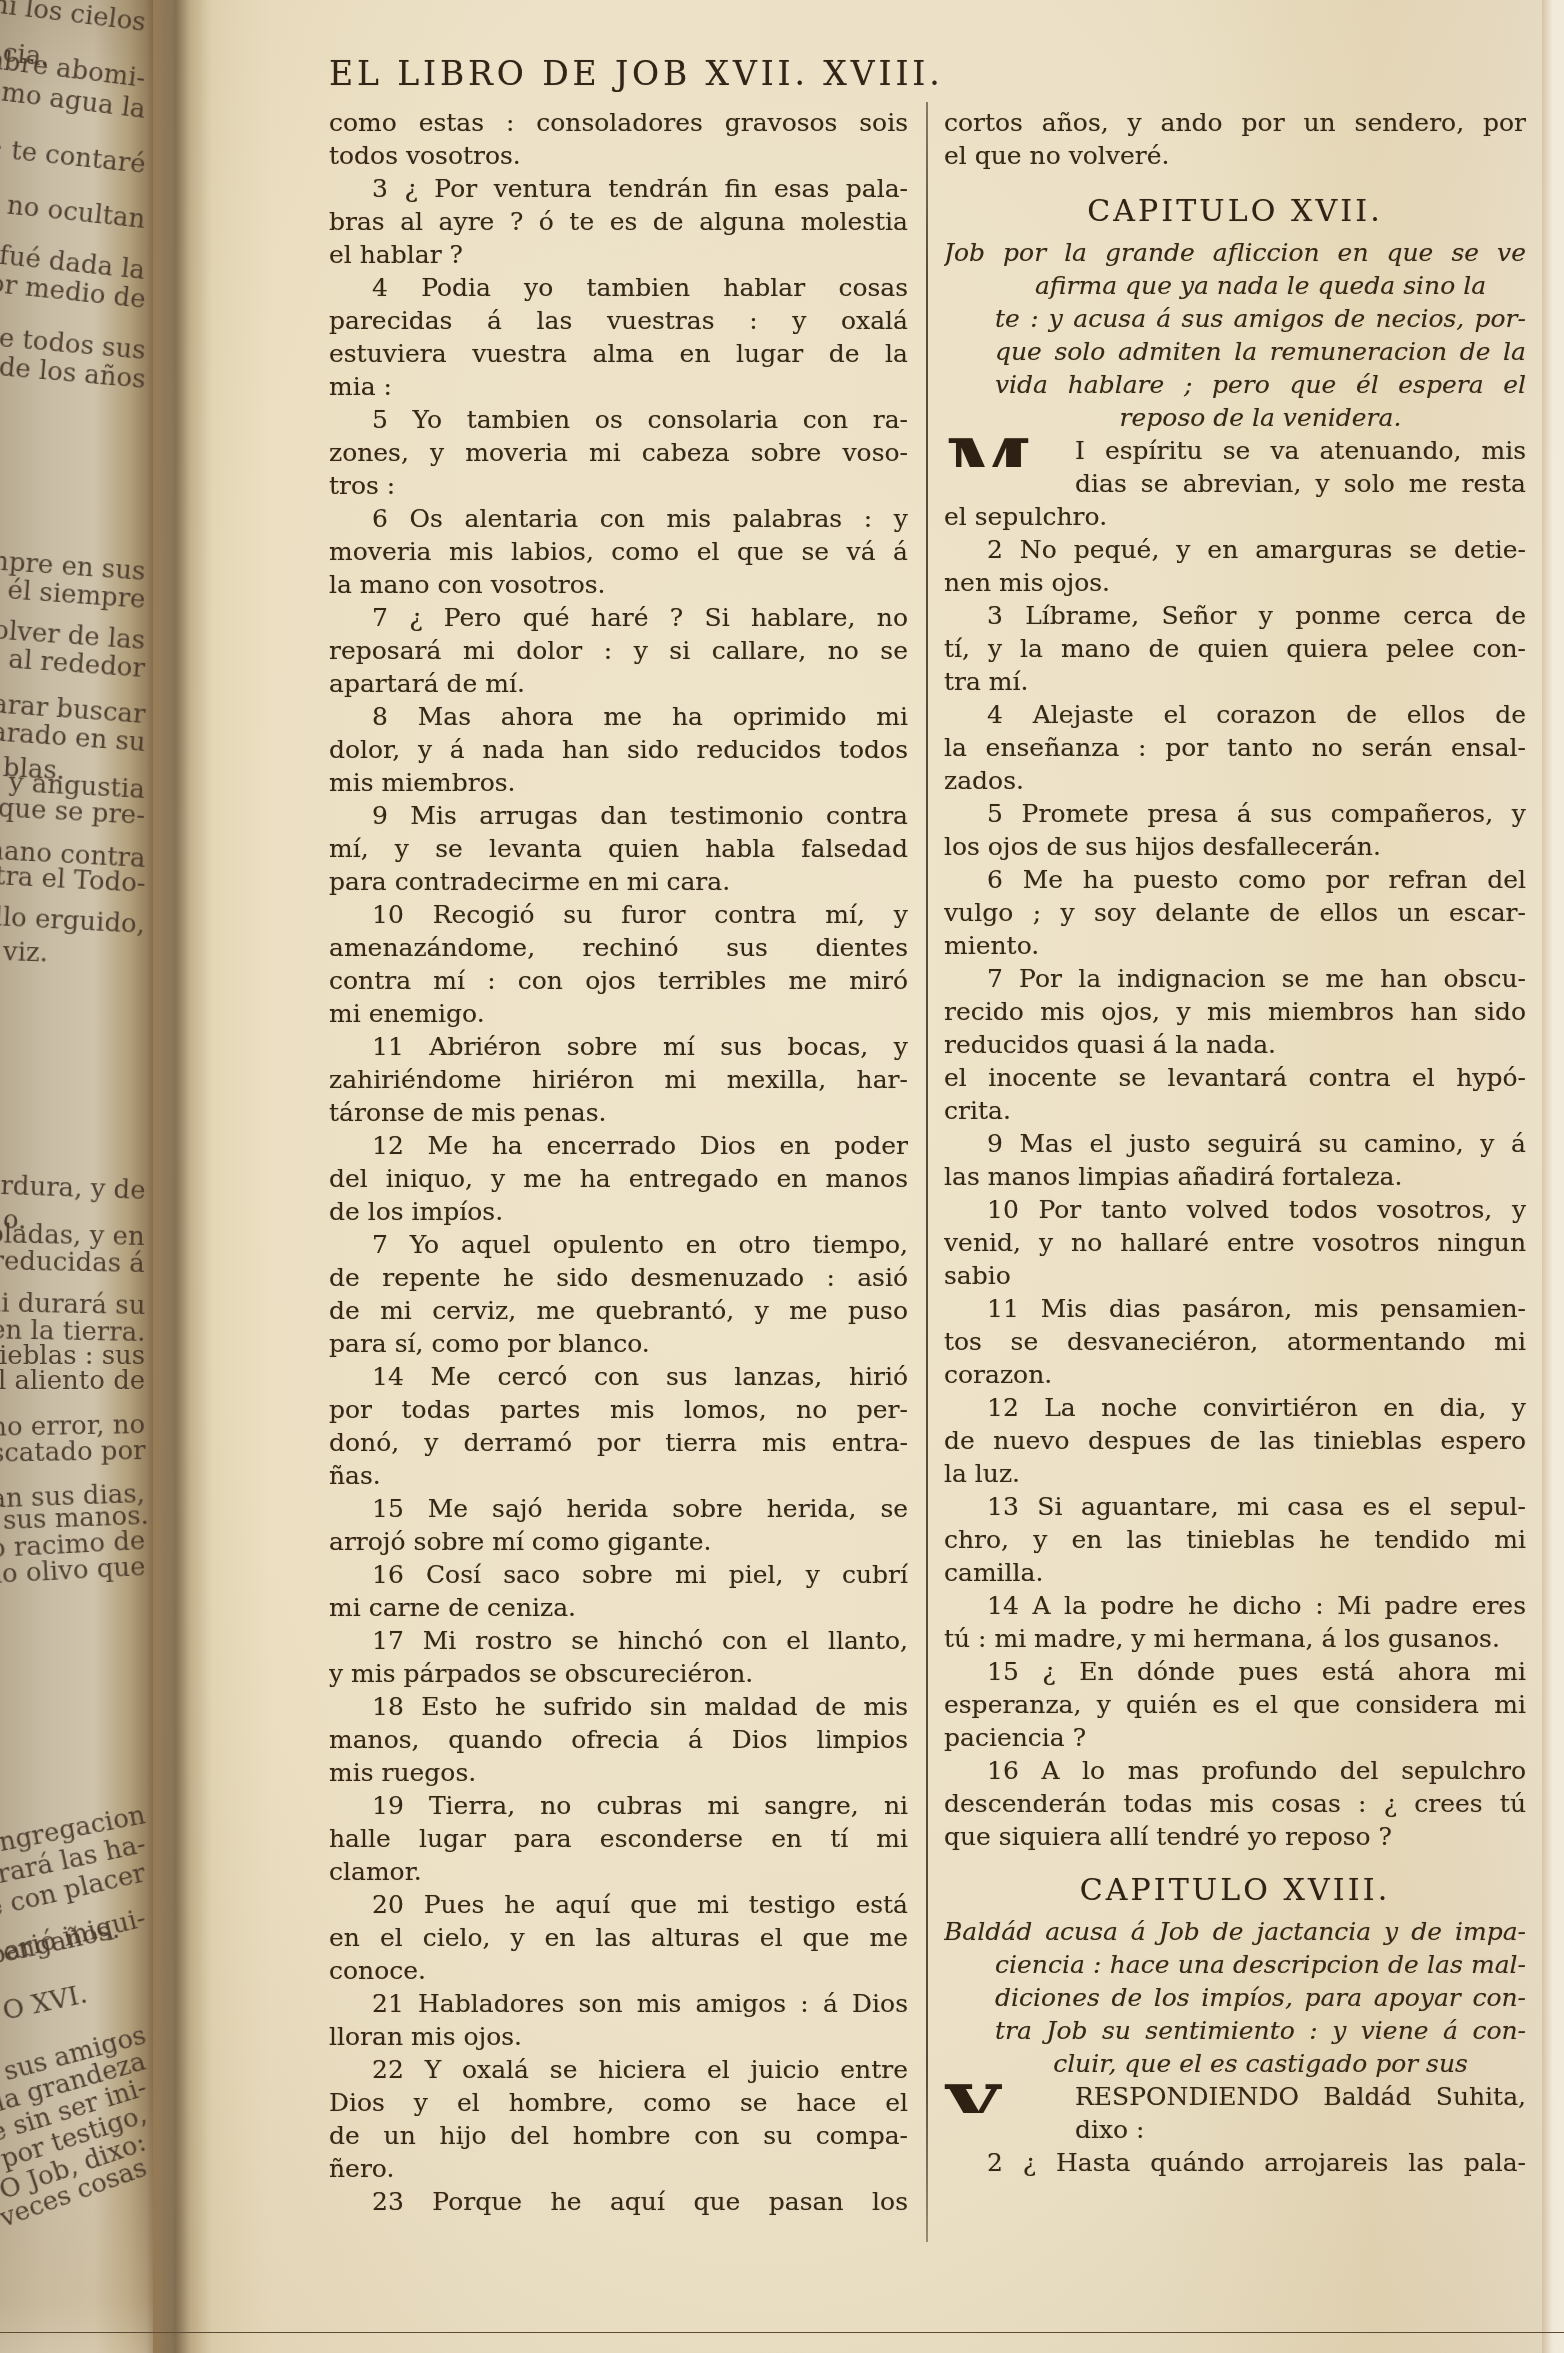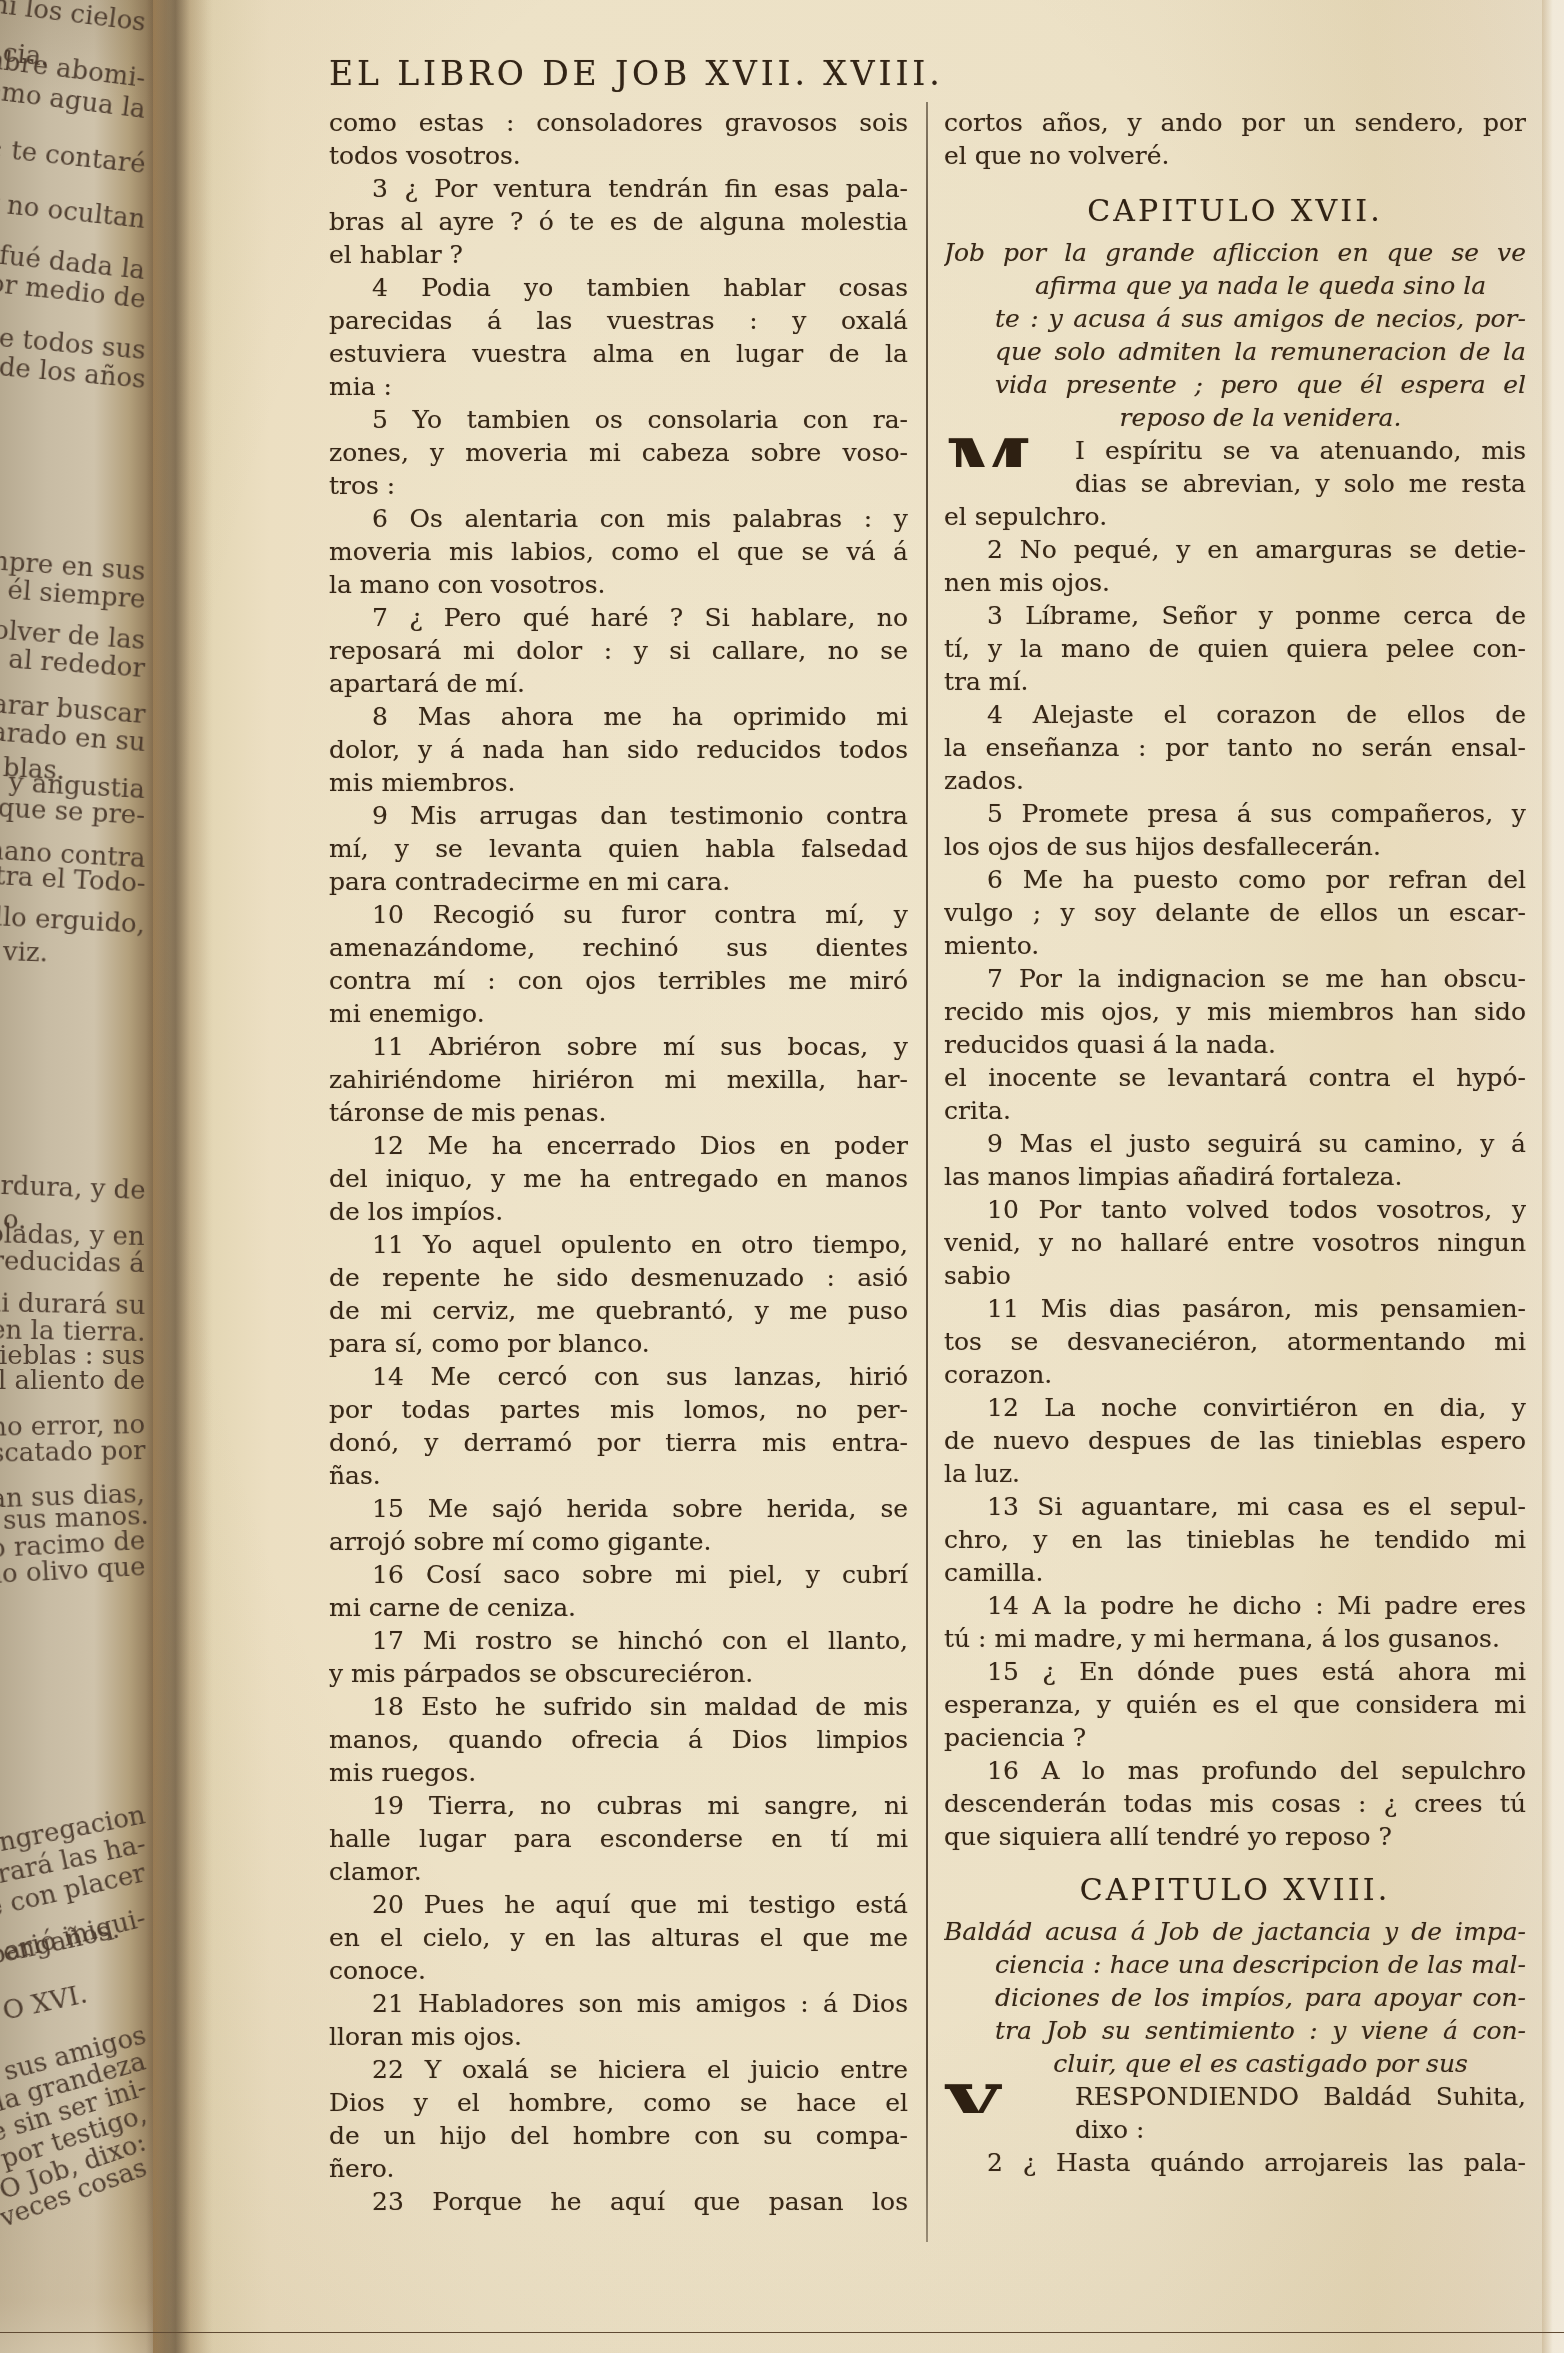--- a/index.html
+++ b/index.html
@@ -179,21 +179,21 @@
       <div class="ln ind just">10 Recogió su furor contra mí, y</div>
       <div class="ln just">amenazándome, rechinó sus dientes</div>
       <div class="ln just">contra mí : con ojos terribles me miró</div>
       <div class="ln">mi enemigo.</div>
       <div class="ln ind just">11 Abriéron sobre mí sus bocas, y</div>
       <div class="ln just">zahiriéndome hiriéron mi mexilla, har-</div>
       <div class="ln">táronse de mis penas.</div>
       <div class="ln ind just">12 Me ha encerrado Dios en poder</div>
       <div class="ln just">del iniquo, y me ha entregado en manos</div>
       <div class="ln">de los impíos.</div>
-      <div class="ln ind just">11 Yo aquel opulento en otro tiempo,</div>
+      <div class="ln ind just">7 Yo aquel opulento en otro tiempo,</div>
       <div class="ln just">de repente he sido desmenuzado : asió</div>
       <div class="ln just">de mi cerviz, me quebrantó, y me puso</div>
       <div class="ln">para sí, como por blanco.</div>
       <div class="ln ind just">14 Me cercó con sus lanzas, hirió</div>
       <div class="ln just">por todas partes mis lomos, no per-</div>
       <div class="ln just">donó, y derramó por tierra mis entra-</div>
       <div class="ln">ñas.</div>
       <div class="ln ind just">15 Me sajó herida sobre herida, se</div>
       <div class="ln">arrojó sobre mí como gigante.</div>
       <div class="ln ind just">16 Cosí saco sobre mi piel, y cubrí</div>
@@ -219,21 +219,21 @@
     </div>
   <div class="col col-right">
       <div class="ln just">cortos años, y ando por un sendero, por</div>
       <div class="ln">el que no volveré.</div>
       <div class="gap" style="height: 22px;"></div>
       <div class="ln head">CAPITULO XVII.</div>
       <div class="ln sum just">Job por la grande afliccion en que se ve</div>
       <div class="ln sum sumind just">afirma que ya nada le queda sino la muer-</div>
       <div class="ln sum sumind just">te : y acusa á sus amigos de necios, por-</div>
       <div class="ln sum sumind just">que solo admiten la remuneracion de la</div>
-      <div class="ln sum sumind just">vida presente ; pero que él espera el</div>
+      <div class="ln sum sumind just">vida hablare ; pero que él espera el</div>
       <div class="ln sum sumind">reposo de la venidera.</div>
       <div class="ln dl just"><span class="dropcap">M</span>I espíritu se va atenuando, mis</div>
       <div class="ln dl just">dias se abrevian, y solo me resta</div>
       <div class="ln">el sepulchro.</div>
       <div class="ln ind just">2 No pequé, y en amarguras se detie-</div>
       <div class="ln">nen mis ojos.</div>
       <div class="ln ind just">3 Líbrame, Señor y ponme cerca de</div>
       <div class="ln just">tí, y la mano de quien quiera pelee con-</div>
       <div class="ln">tra mí.</div>
       <div class="ln ind just">4 Alejaste el corazon de ellos de</div>

